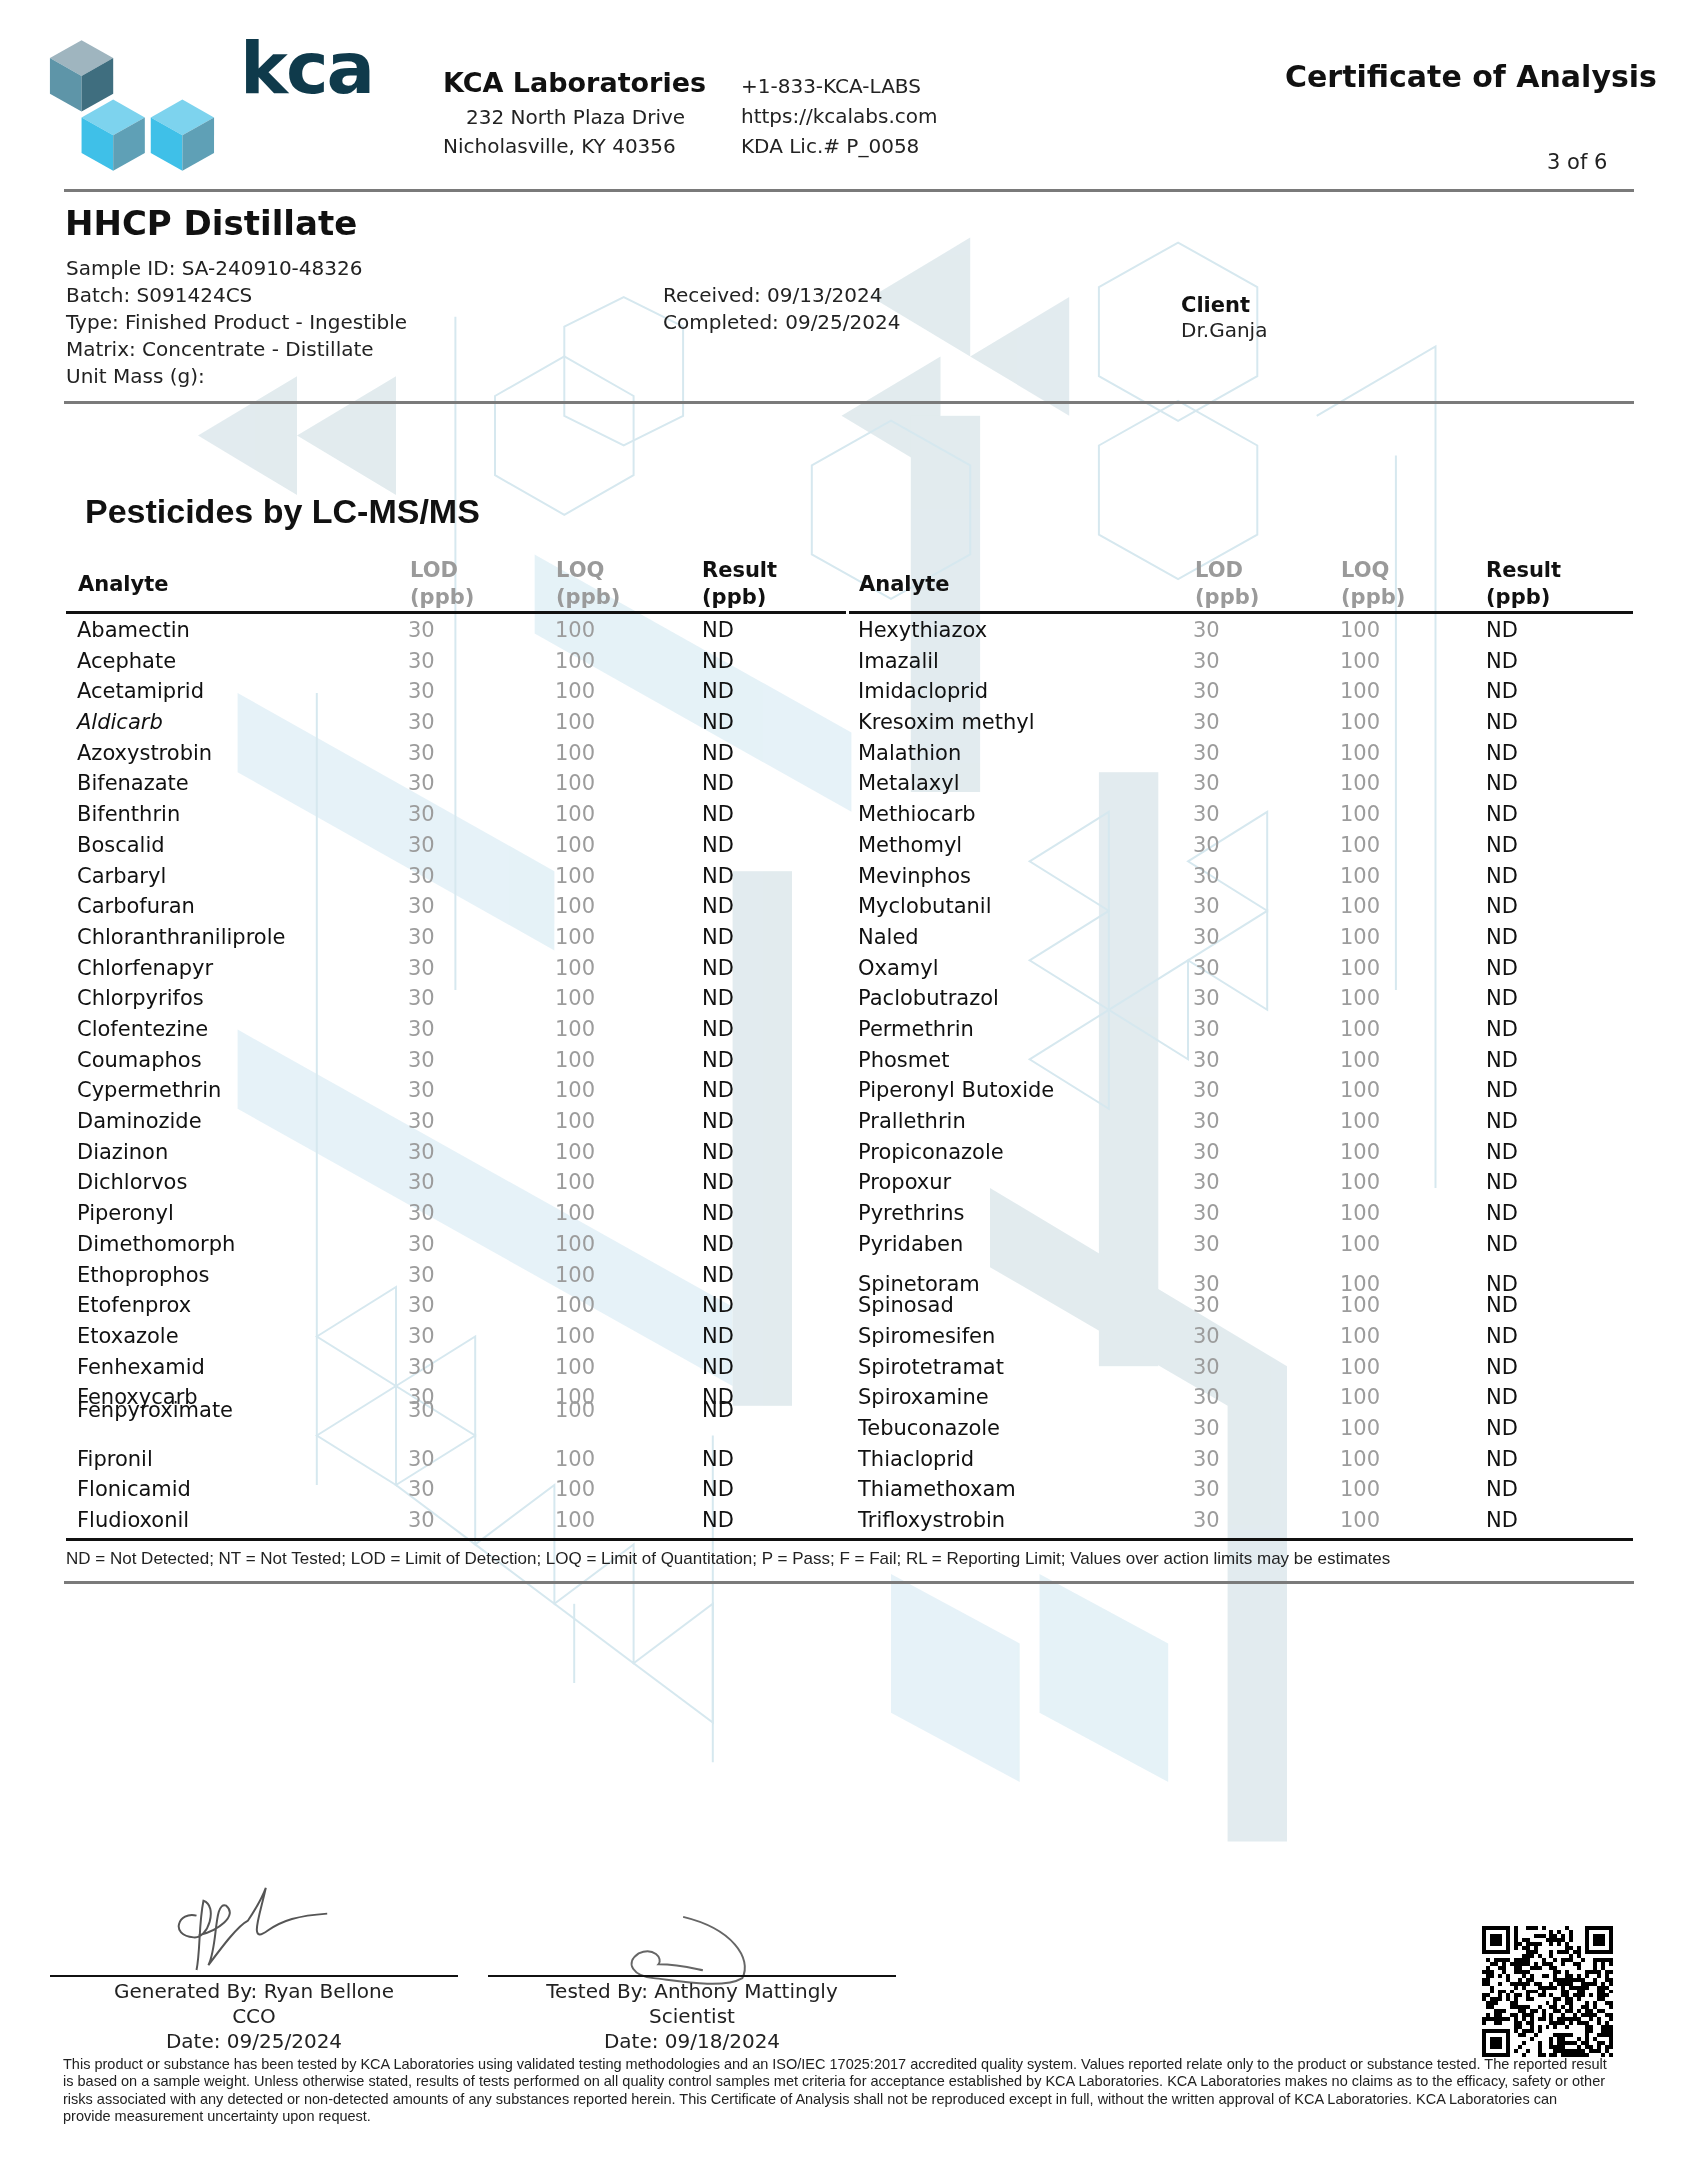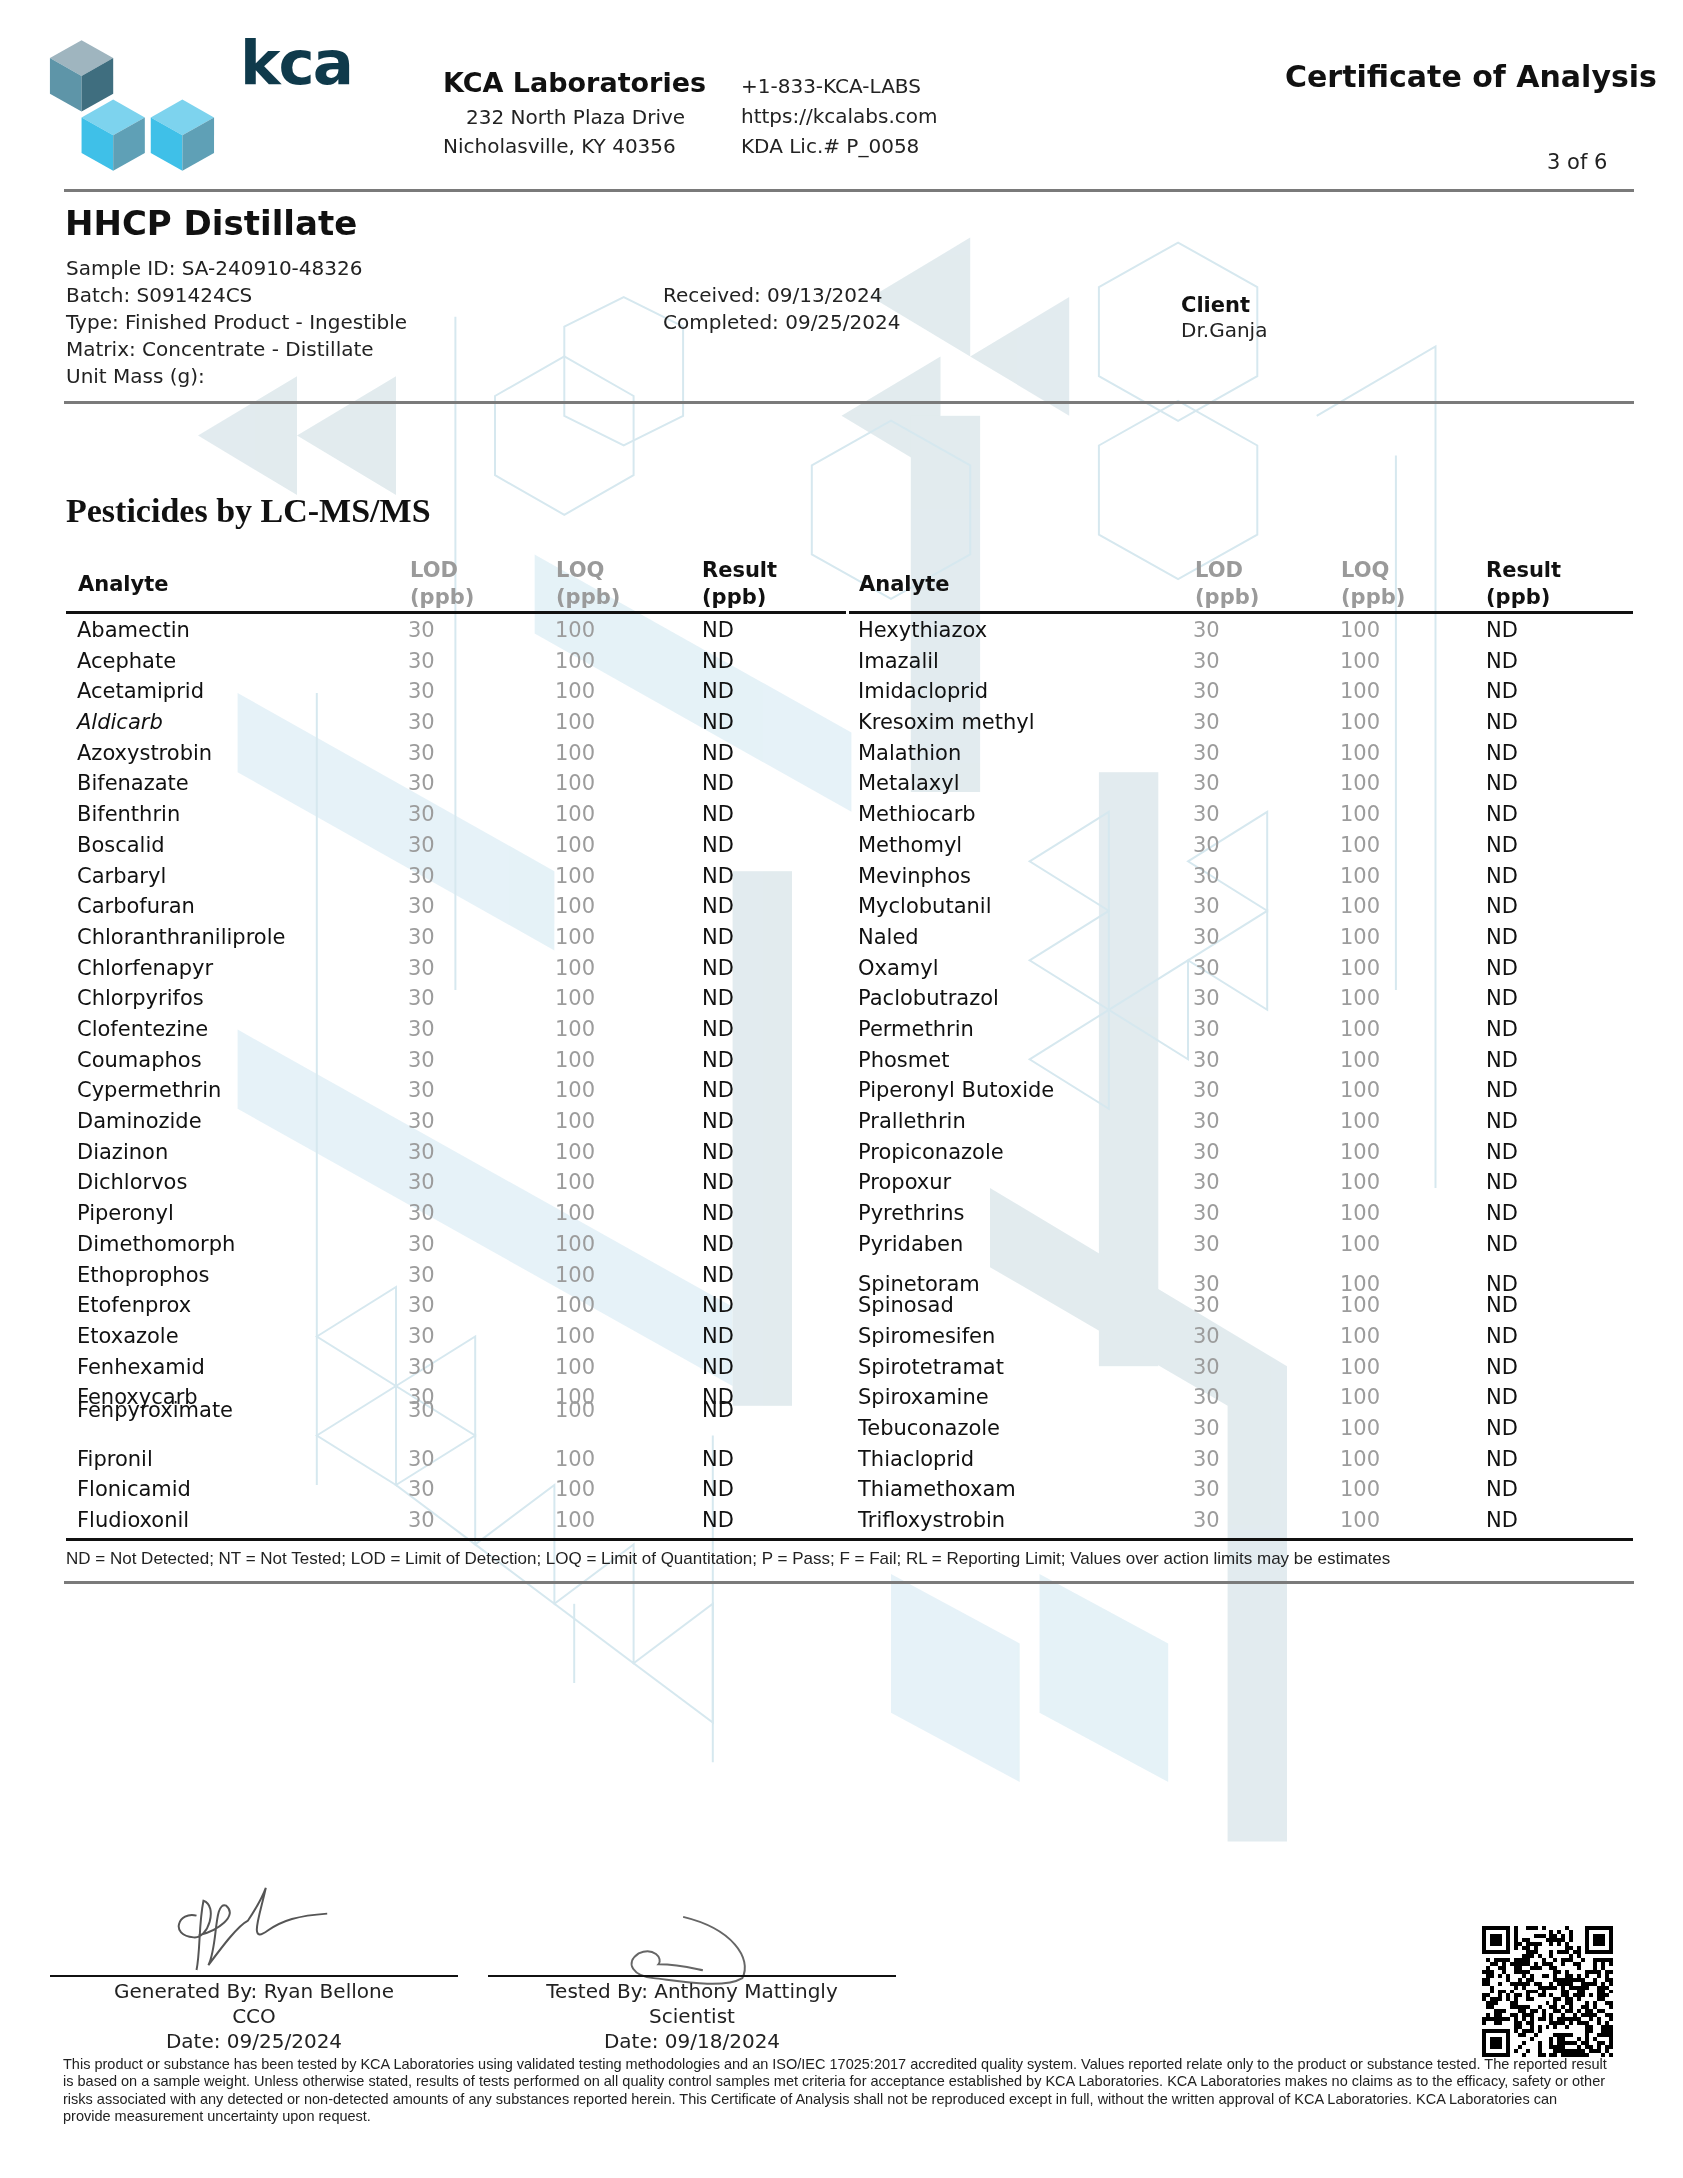--- a/index.html
+++ b/index.html
@@ -6,34 +6,34 @@
   html, body { width: 1683px; height: 2178px; background: #ffffff; overflow: hidden; }
   body { position: relative; font-family: "Liberation Sans", "DejaVu Sans", sans-serif; color: #111; }
   .abs { position: absolute; }
 
   
   #watermark { position: absolute; left: 0; top: 0; width: 1683px; height: 2178px; z-index: 0; pointer-events: none; }
   .layer { position: relative; z-index: 1; }
 
   
   .logo-text { font-family: "DejaVu Sans", sans-serif; font-weight: bold; letter-spacing: -2px; line-height: 1; }
-  .kca { color: #0f3a4b; font-size: 61px; text-align: center; }
+  .kca { color: #0f3a4b; font-size: 72px; text-align: center; }
   .labs { color: #86cfe6; font-size: 91px; }
   .org-name { font-family: "DejaVu Sans", sans-serif; font-weight: bold; font-size: 27px; color: #111; }
   .hdr-line { font-family: "DejaVu Sans", sans-serif; font-size: 20px; color: #222; line-height: 29px; }
   .coa-title { font-family: "DejaVu Sans", sans-serif; font-weight: bold; font-size: 30px; color: #111; }
   .page-num { font-family: "DejaVu Sans", sans-serif; font-size: 21px; color: #222; }
   .rule { position: absolute; height: 3px; background: #7a7a7a; }
   .rule-dark { position: absolute; height: 3px; background: #111; }
 
   .product-title { font-family: "DejaVu Sans", sans-serif; font-weight: bold; font-size: 34px; color: #111; }
   .info-line { font-family: "DejaVu Sans", sans-serif; font-size: 20px; color: #222; line-height: 27px; white-space: nowrap; }
   .client-label { font-family: "DejaVu Sans", sans-serif; font-weight: bold; font-size: 21px; }
 
-  .section-title { font-family: Liberation Serif, serif; font-weight: bold; font-size: 34px; color: #111; }
+  .section-title { font-family: Liberation Sans, sans-serif; font-weight: bold; font-size: 34px; color: #111; margin-left: 19px; }
 
   
   .tbl { position: absolute; }
   .th { position: absolute; font-family: "DejaVu Sans", sans-serif; font-weight: bold; font-size: 21px; line-height: 27px; }
   .th.muted { color: #9a9a9a; }
   .row { position: absolute; left: 0; height: 31px; width: 100%; }
   .cell { position: absolute; top: 0; font-family: "DejaVu Sans", sans-serif; font-size: 21px; line-height: 31px; white-space: nowrap; }
   .cell.muted { color: #9c9c9c; }
 
   .footnote { font-family: "Liberation Sans", sans-serif; font-size: 17px; color: #222; white-space: nowrap; }

